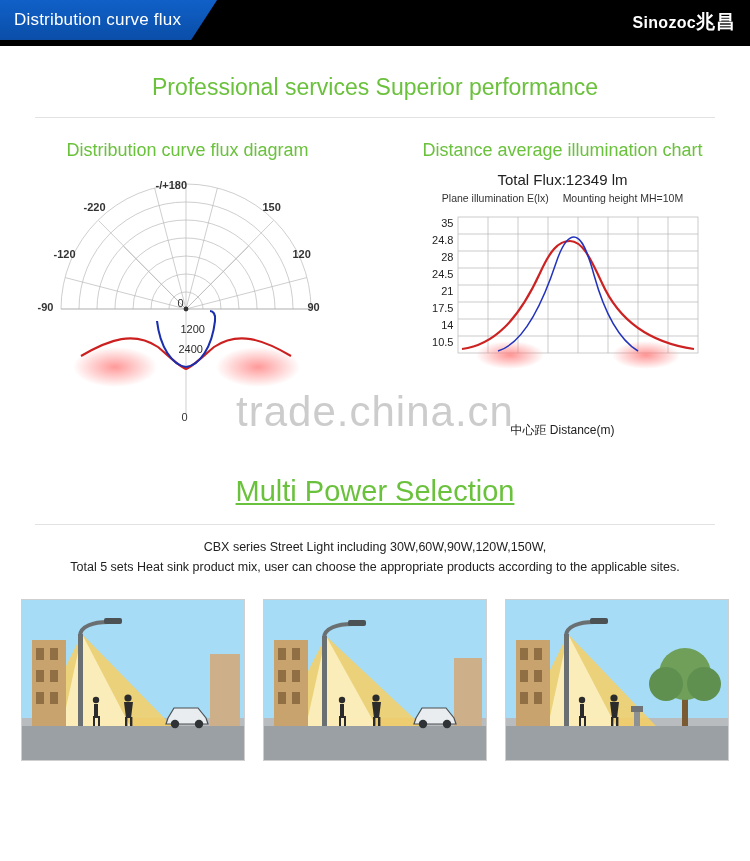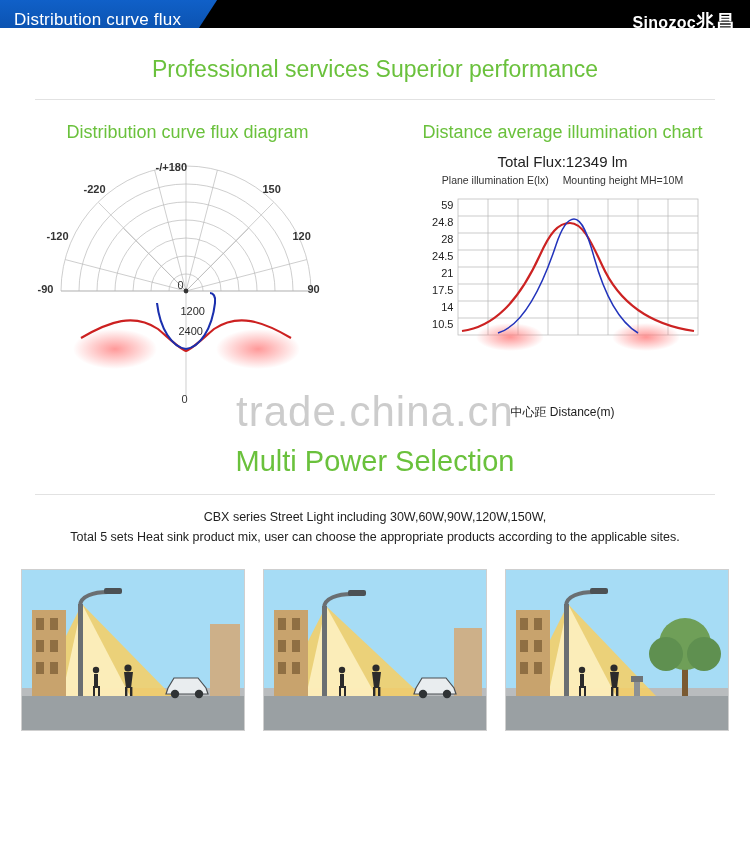--- a/index.html
+++ b/index.html
@@ -12,21 +12,21 @@
     background: #ffffff;
     font-family: "Liberation Sans", sans-serif;
     overflow: hidden;
     position: relative;
   }
 
   
   .header {
     position: relative;
     width: 750px;
-    height: 28px;
+    height: 46px;
     background: #000000;
     overflow: hidden;
   }
   .header-tab {
     position: absolute;
     left: 0;
     top: 0;
     height: 40px;
     padding: 0 36px 0 14px;
     display: flex;
@@ -144,22 +144,23 @@
     color: #222;
     text-align: right;
     width: 34px;
   }
 
   
   .multi-title {
     text-align: center;
     color: #6ac13c;
     font-size: 29px;
-    margin: 12px 0 0 0;
+    margin: 24px 0 0 0;
     font-weight: normal;
+    text-decoration: underline;
   }
   .multi-desc {
     text-align: center;
     font-size: 12.5px;
     color: #222;
     line-height: 20px;
     margin-top: 12px;
   }
 
   
@@ -211,21 +212,21 @@
 <div class="charts-row">
 
   <div class="chart-col">
     <h3 class="chart-heading">Distribution curve flux diagram</h3>
     <div class="chart-body">
       <div class="polar-wrap">
 
         <div class="polar-label" style="left:118px; top:8px;">-/+180</div>
         <div class="polar-label" style="left:46px;  top:30px;">-220</div>
         <div class="polar-label" style="left:225px; top:30px;">150</div>
-        <div class="polar-label" style="left:9px;   top:77px;">-120</div>
+        <div class="polar-label" style="left:16px;   top:77px;">-120</div>
         <div class="polar-label" style="left:255px; top:77px;">120</div>
         <div class="polar-label" style="left:0px;   top:130px;">-90</div>
         <div class="polar-label" style="left:270px; top:130px;">90</div>
         <div class="polar-label" style="left:140px; top:126px; font-weight:normal;">0</div>
         <div class="polar-label" style="left:143px; top:152px; font-weight:normal; color:#2a2a2a;">1200</div>
         <div class="polar-label" style="left:141px; top:172px; font-weight:normal; color:#2a2a2a;">2400</div>
         <div class="polar-label" style="left:144px; top:240px; font-weight:normal;">0</div>
 
         <svg width="300" height="270" viewBox="0 0 300 270">
 
@@ -282,21 +283,21 @@
   <div class="chart-col">
     <h3 class="chart-heading">Distance average illumination chart</h3>
     <div class="chart-body">
       <div class="illum-wrap">
         <div class="illum-total">Total Flux:12349 lm</div>
         <div class="illum-subrow">
           <span>Plane illumination E(lx)</span>
           <span>Mounting height MH=10M</span>
         </div>
 
-        <div class="y-tick" style="left:22px; top:46px;">59</div>
+        <div class="y-tick" style="left:22px; top:46px;">35</div>
         <div class="y-tick" style="left:22px; top:63px;">24.8</div>
         <div class="y-tick" style="left:22px; top:80px;">28</div>
         <div class="y-tick" style="left:22px; top:97px;">24.5</div>
         <div class="y-tick" style="left:22px; top:114px;">21</div>
         <div class="y-tick" style="left:22px; top:131px;">17.5</div>
         <div class="y-tick" style="left:22px; top:148px;">14</div>
         <div class="y-tick" style="left:22px; top:165px;">10.5</div>
 
         <svg width="330" height="200" viewBox="0 0 330 200" style="position:absolute; left:0; top:42px;">
 

